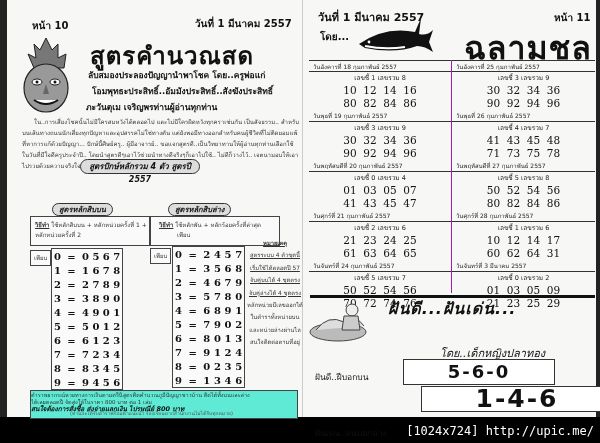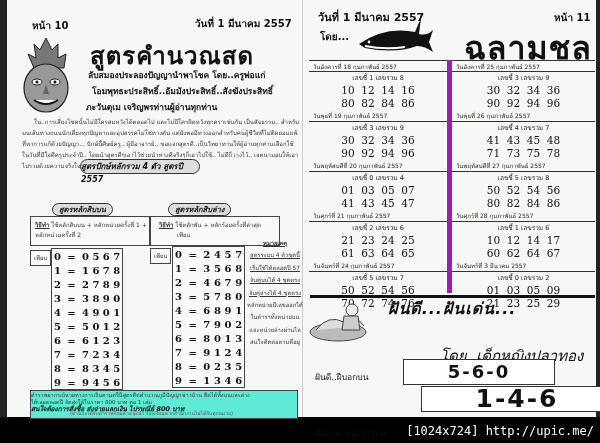--- a/index.html
+++ b/index.html
@@ -14,21 +14,21 @@
   
   .lp-pageno { position: absolute; left: 32px; top: 18px; font-size: 10px; font-weight: bold; }
   .lp-date { position: absolute; left: 195px; top: 16px; font-size: 10px; font-weight: bold; }
   .lp-mask { position: absolute; left: 12px; top: 36px; width: 68px; height: 80px; }
   .lp-title { position: absolute; left: 90px; top: 36px; font-size: 24px; font-weight: bold; letter-spacing: 1px; }
   .lp-byline { position: absolute; left: 88px; top: 68px; font-size: 8.5px; font-weight: bold; white-space: nowrap; }
   .lp-blessing1 { position: absolute; left: 92px; top: 84px; font-size: 8.5px; font-weight: bold; white-space: nowrap; }
   .lp-blessing2 { position: absolute; left: 86px; top: 100px; font-size: 8.5px; font-weight: bold; white-space: nowrap; }
   .lp-body { position: absolute; left: 22px; top: 116px; width: 278px; font-size: 6px; line-height: 11px; color: #333; text-indent: 12px; }
 
-  .pill { border: 1px solid #333; border-radius: 9px; background: #ddd; font-weight: bold; font-style: italic; text-align: left; }
+  .pill { border: 1px solid #333; border-radius: 9px; background: #ddd; font-weight: bold; font-style: italic; text-align: center; }
   .lp-formula-title { position: absolute; left: 80px; top: 159px; width: 120px; height: 15px; font-size: 8px; line-height: 13px; }
 
   .sub-pill { position: absolute; height: 13px; font-size: 7.5px; line-height: 11px; padding: 0 6px; }
   .box { position: absolute; border: 1px solid #444; background: #fafafa; }
   .method { position: absolute; font-size: 6px; line-height: 10px; color: #333; }
   .method u { font-weight: bold; }
   .tag { position: absolute; font-size: 6px; color: #333; border: 1px solid #444; padding: 2px 3px; background: #fafafa; }
 
   .ntable { position: absolute; border: 1px solid #444; background: #fafafa; }
   .nrow { display: flex; height: 14px; align-items: center; font-family: "DejaVu Serif", serif; font-weight: bold; font-size: 10px; }
@@ -47,32 +47,32 @@
   
   .rp-date { position: absolute; left: 318px; top: 8px; font-size: 11px; font-weight: bold; }
   .rp-pageno { position: absolute; left: 554px; top: 10px; font-size: 10px; font-weight: bold; }
   .rp-by { position: absolute; left: 320px; top: 29px; font-size: 10px; font-weight: bold; }
   .shark { position: absolute; left: 355px; top: 14px; width: 80px; height: 42px; }
   .rp-brand { position: absolute; left: 464px; top: 22px; font-size: 32px; font-weight: 900; letter-spacing: 1px; }
   .rp-tagline { position: absolute; left: 402px; top: 50px; font-size: 6.5px; color: #222; white-space: nowrap; }
 
   .grid { position: absolute; left: 309px; top: 60px; width: 286px; height: 233px; }
   .col { position: absolute; top: 0; width: 143px; height: 233px; }
-  .col.left { left: 0; border-right: 5px solid #a21caf; }
+  .col.left { left: 0; border-right: 1px solid #a21caf; }
   .col.right { left: 143px; }
   .day-head { height: 12px; font-size: 6px; line-height: 11px; padding-left: 4px; border-bottom: 1px solid #333; color: #222; }
   .col.left .day-head.first, .col.right .day-head.first { border-top: 1px solid #333; }
   .day-sub { height: 12px; font-size: 6.5px; text-align: center; line-height: 12px; color: #222; }
   .day-row { height: 13px; font-family: "DejaVu Serif", serif; font-size: 10.5px; display: flex; justify-content: center; gap: 2px; line-height: 13px; }
   .day-row span { width: 18px; text-align: center; }
 
   .thick-rule { position: absolute; left: 310px; top: 295px; width: 285px; height: 3px; background: #111; }
   .dream-art { position: absolute; left: 308px; top: 300px; width: 62px; height: 42px; }
   .dream-title { position: absolute; left: 388px; top: 296px; font-size: 16px; font-weight: 900; font-style: italic; letter-spacing: 1px; }
-  .dream-by { position: absolute; left: 440px; top: 344px; font-size: 15px; font-style: italic; }
+  .dream-by { position: absolute; left: 440px; top: 344px; font-size: 11px; font-style: italic; }
   .dream-lab1 { position: absolute; left: 315px; top: 370px; font-size: 8.5px; }
   .dream-lab2 { position: absolute; left: 315px; top: 395px; font-size: 8.5px; margin-top: 31px; }
   .numbox { position: absolute; border: 1px solid #333; background: #fff; font-family: "DejaVu Sans", sans-serif; font-weight: 900; text-align: center; }
   .numbox.top { left: 403px; top: 359px; width: 152px; height: 26px; font-size: 18px; line-height: 24px; letter-spacing: 2px; }
   .numbox.bot { left: 421px; top: 386px; width: 192px; height: 26px; font-size: 25px; line-height: 24px; letter-spacing: 2px; }
 
   .watermark { position: absolute; right: 6px; top: 424px; font-family: "DejaVu Sans Mono", monospace; font-size: 12px; color: #fff; }
 </style>
 </head>
 <body>
@@ -443,21 +443,21 @@
         <div class="day-row">
           <span>10</span>
           <span>12</span>
           <span>14</span>
           <span>17</span>
         </div>
         <div class="day-row">
           <span>60</span>
           <span>62</span>
           <span>64</span>
-          <span>67</span>
+          <span>31</span>
         </div>
         <div class="day-head">วันจันทร์ที่ 3 มีนาคม 2557</div>
         <div class="day-sub">เลขชี้ 0 เลขรวม 2</div>
         <div class="day-row">
           <span>01</span>
           <span>03</span>
           <span>05</span>
           <span>09</span>
         </div>
         <div class="day-row">

